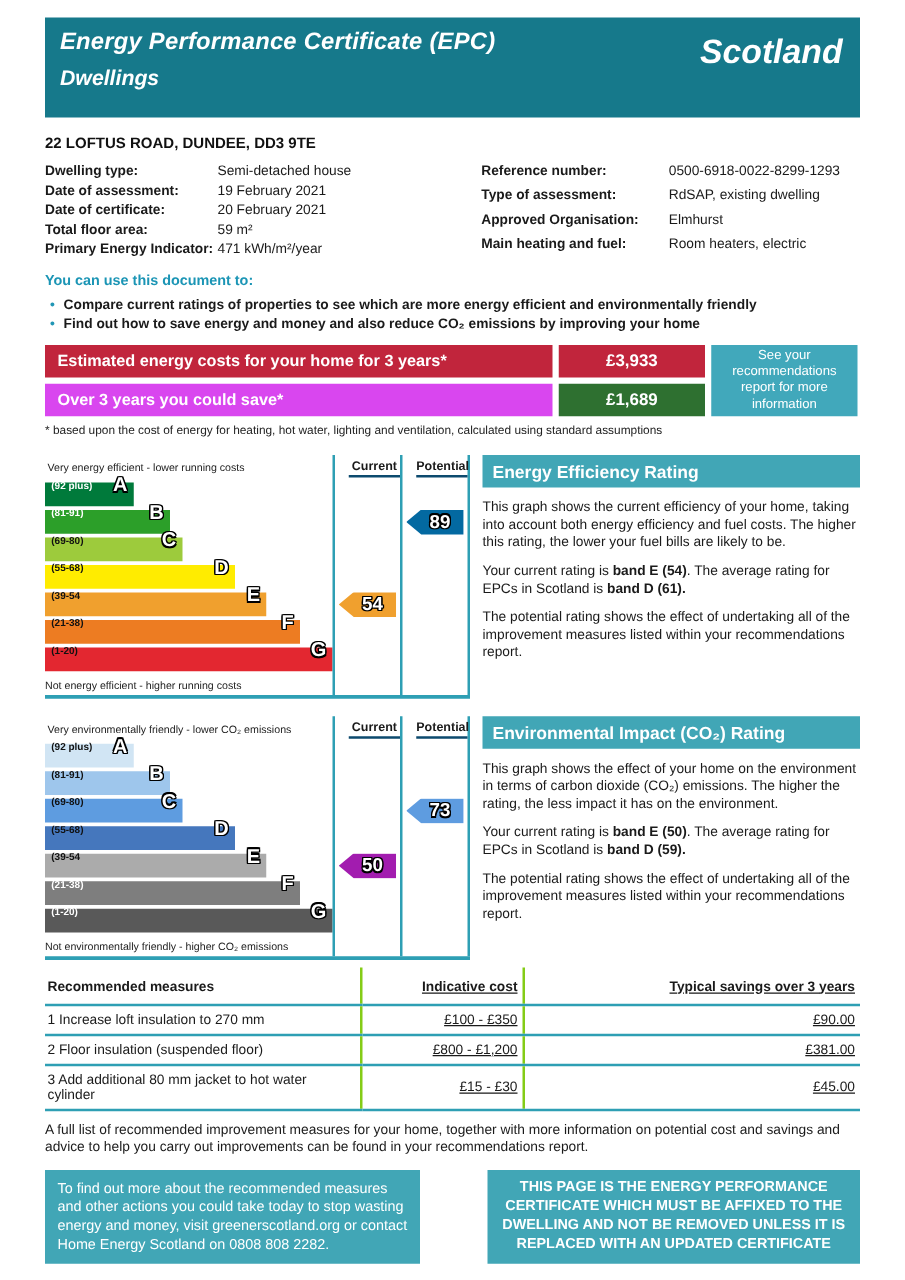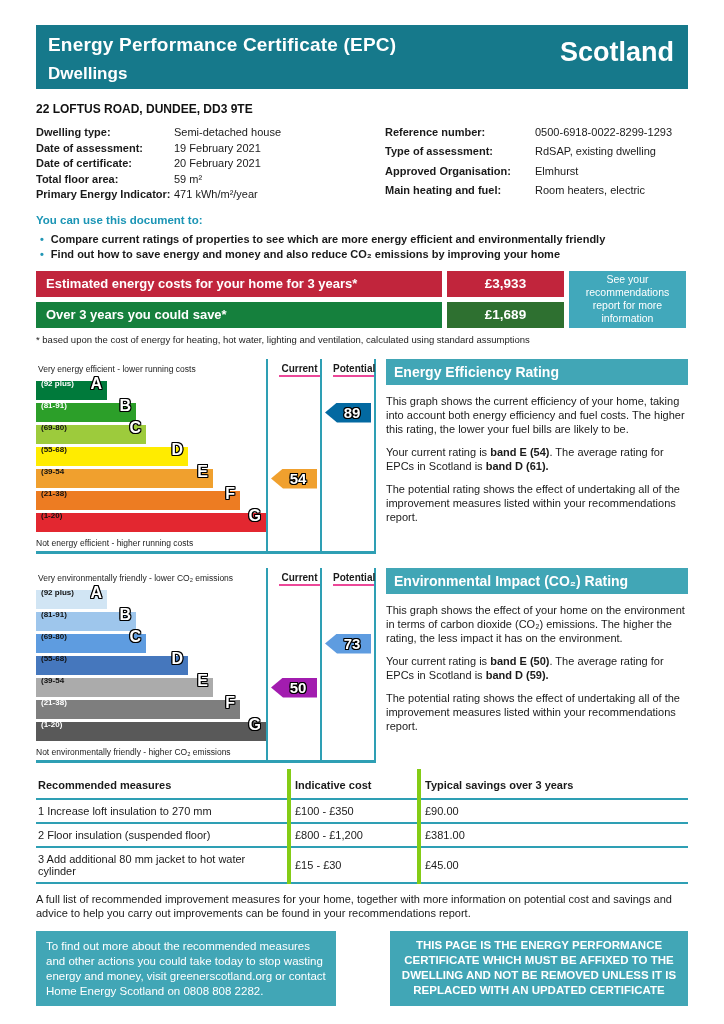--- a/index.html
+++ b/index.html
@@ -1,22 +1,22 @@
 <!DOCTYPE html>
 <html><head>
 <meta charset="utf-8">
 <style>
   html,body{margin:0;padding:0;background:#fff;}
   .page{width:724px;height:1024px;background:#fff;position:relative;overflow:hidden;
         font-family:"Liberation Sans","DejaVu Sans",sans-serif;color:#1a1a1a;}
   .content{width:652px;margin:0 36px;}
 
   
-  .cert-header{margin-top:25px;height:64px;background:#16798B;display:flex;
-               justify-content:space-between;align-items:stretch;}
+  .cert-header{margin-top:14px;height:80px;background:#16798B;display:flex;
+               justify-content:space-between;align-items:stretch;font-style:italic;}
   .cert-header-left{padding:9px 0 0 12px;}
   .cert-title{color:#fff;font-weight:bold;font-size:19px;letter-spacing:.2px;}
   .cert-subtitle{color:#fff;font-size:17px;font-weight:bold;margin-top:8px;}
   .cert-region{color:#fff;font-weight:bold;font-size:27px;padding:12px 14px 0 0;}
 
   .address{margin-top:13px;font-size:12px;font-weight:bold;color:#111;}
 
   
   .details{margin-top:9px;display:flex;font-size:11px;line-height:15.5px;}
   .details-col{display:grid;}
@@ -28,21 +28,21 @@
   .bullets{margin-top:6px;}
   .bullet-row{display:flex;font-size:11px;font-weight:bold;line-height:15px;}
   .bullet-dot{color:#2196B5;margin:0 7px 0 4px;font-size:11px;}
 
   
   .costs{margin-top:9px;display:grid;grid-template-columns:406px 117px 117px;
          grid-template-rows:26px 26px;gap:5px;}
   .cost-label{color:#fff;font-weight:bold;font-size:13px;display:flex;align-items:center;padding-left:10px;}
   .cost-value{color:#fff;font-weight:bold;font-size:13.5px;display:flex;align-items:center;justify-content:center;}
   .cost-red{background:#C1253C;}
-  .save-green-l{background:#15803d;}
+  .save-green-l{background:#d946ef;}
   .save-green-v{background:#2E7030;}
   .cost-info{grid-column:3;grid-row:1/3;background:#41A8BB;color:#fff;font-size:10.5px;
              line-height:13px;display:flex;align-items:center;justify-content:center;
              text-align:center;padding:2px 6px;}
   .costs-footnote{margin-top:6px;font-size:9.5px;color:#222;}
 
   
   .chart-row{display:flex;gap:10px;margin-top:14px;}
   .epc-chart{position:relative;width:340px;height:192px;border-bottom:3px solid #2E9FB4;flex:none;}
   .chart-top-label,.chart-bottom-label{font-size:8.5px;color:#222;width:228px;}
@@ -63,21 +63,21 @@
   
   .e-a{background:#007A3B}.e-b{background:#2C9F29}.e-c{background:#9DCB3C}.e-d{background:#FFEC00}
   .e-e{background:#F0A02E}.e-f{background:#ED7C22}.e-g{background:#E32730}
   
   .v-a{background:#D1E5F4}.v-b{background:#9EC6EC}.v-c{background:#5E9CE0}.v-d{background:#4577BD}
   .v-e{background:#ABABAB}.v-f{background:#7E7E7E}.v-g{background:#595959}
 
   .chart-col{position:absolute;top:0;bottom:0;box-sizing:border-box;border-left:2px solid #2E9FB4;}
   .col-current{left:230px;width:54px;}
   .col-potential{left:284px;width:56px;border-right:2px solid #2E9FB4;}
-  .col-header{height:18px;box-sizing:border-box;border-bottom:2px solid #ec4899;
+  .col-header{height:18px;box-sizing:border-box;border-bottom:2px solid #0c4a6e;
               font-size:10px;font-weight:bold;text-align:center;padding-top:4px;margin-left:11px;}
   .rating-arrow{position:absolute;left:3px;right:3px;height:20px;
                 clip-path:polygon(0 50%,12px 0,100% 0,100% 100%,12px 100%);
                 display:flex;align-items:center;justify-content:center;padding-left:8px;box-sizing:border-box;}
   .rating-arrow span{font-size:15px;font-weight:bold;}
   .row-b{top:44px}.row-c{top:66px}.row-e{top:110px}
   .a-e-cur{background:#F0A02E}.a-e-pot{background:#0369a1}
   .a-v-cur{background:#a21caf}.a-v-pot{background:#5E9CE0}
 
   
@@ -87,21 +87,21 @@
   .info-block p{font-size:11px;line-height:14px;margin:9px 0 0 0;}
   .b{font-weight:bold;}
 
   
   .actions-head{margin-top:15px;background:#41A6B6;color:#fff;font-weight:bold;
                 font-size:14px;padding:5px 8px;}
   .actions-table{width:100%;border-collapse:collapse;margin-top:6px;table-layout:fixed;}
   .actions-table col.c1{width:253px}.actions-table col.c2{width:130px}.actions-table col.c3{width:269px}
   .actions-table th,.actions-table td{border-bottom:2px solid #2E9FB4;font-size:11px;padding:5px 4px;}
   .actions-table th{font-weight:bold;padding-top:10px;padding-bottom:7px;}
-  .actions-table .c2b,.actions-table .c3b{border-left:4px solid #84cc16;text-align:left;}
+  .actions-table .c2b,.actions-table .c3b{border-left:2px solid #84cc16;text-align:right;text-decoration:underline;}
   .actions-table th.c1h{text-align:left;padding-left:2px;}
   .actions-table td.c1d{text-align:left;padding-left:2px;}
   .actions-note{margin-top:8px;font-size:11px;line-height:14px;}
 
   
   .footer-row{margin-top:11px;display:flex;gap:54px;}
   .footer-box{background:#41A6B6;color:#fff;box-sizing:border-box;padding:8px 10px;height:75px;}
   .footer-info{width:300px;font-size:11.5px;line-height:15px;}
   .footer-notice{width:298px;font-size:11.5px;line-height:15px;font-weight:bold;
                  text-align:center;display:flex;align-items:center;}

